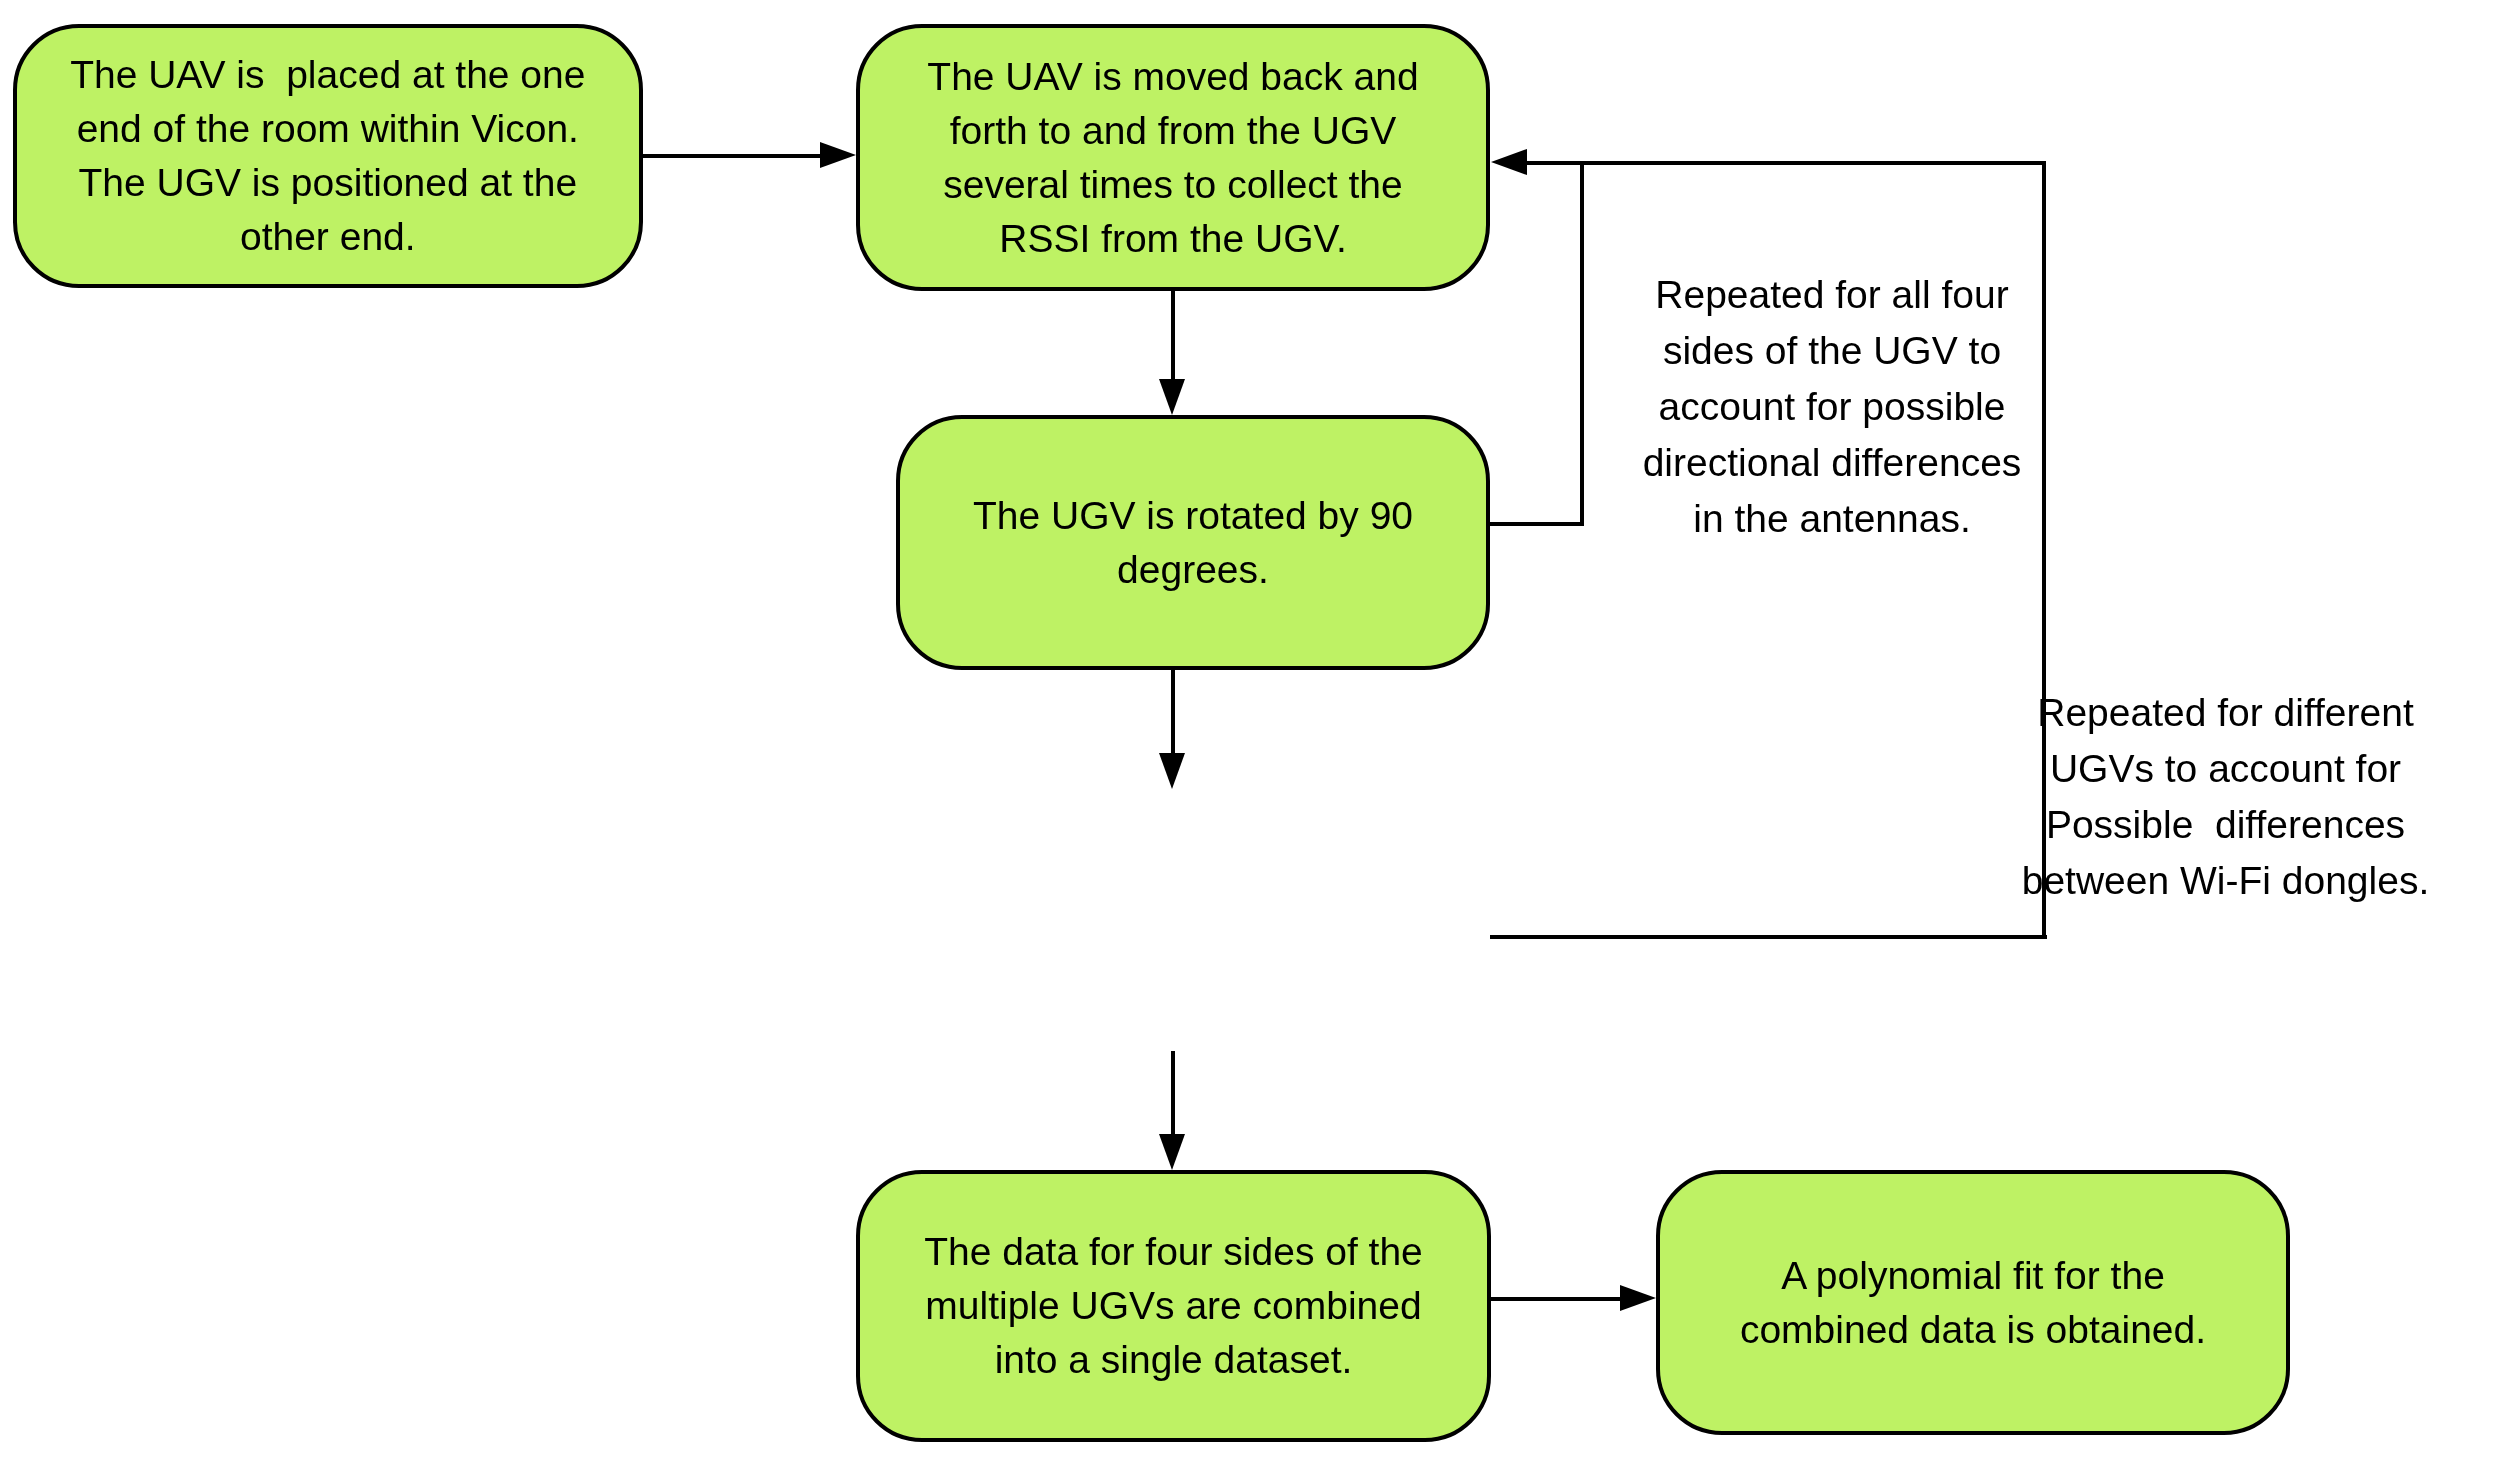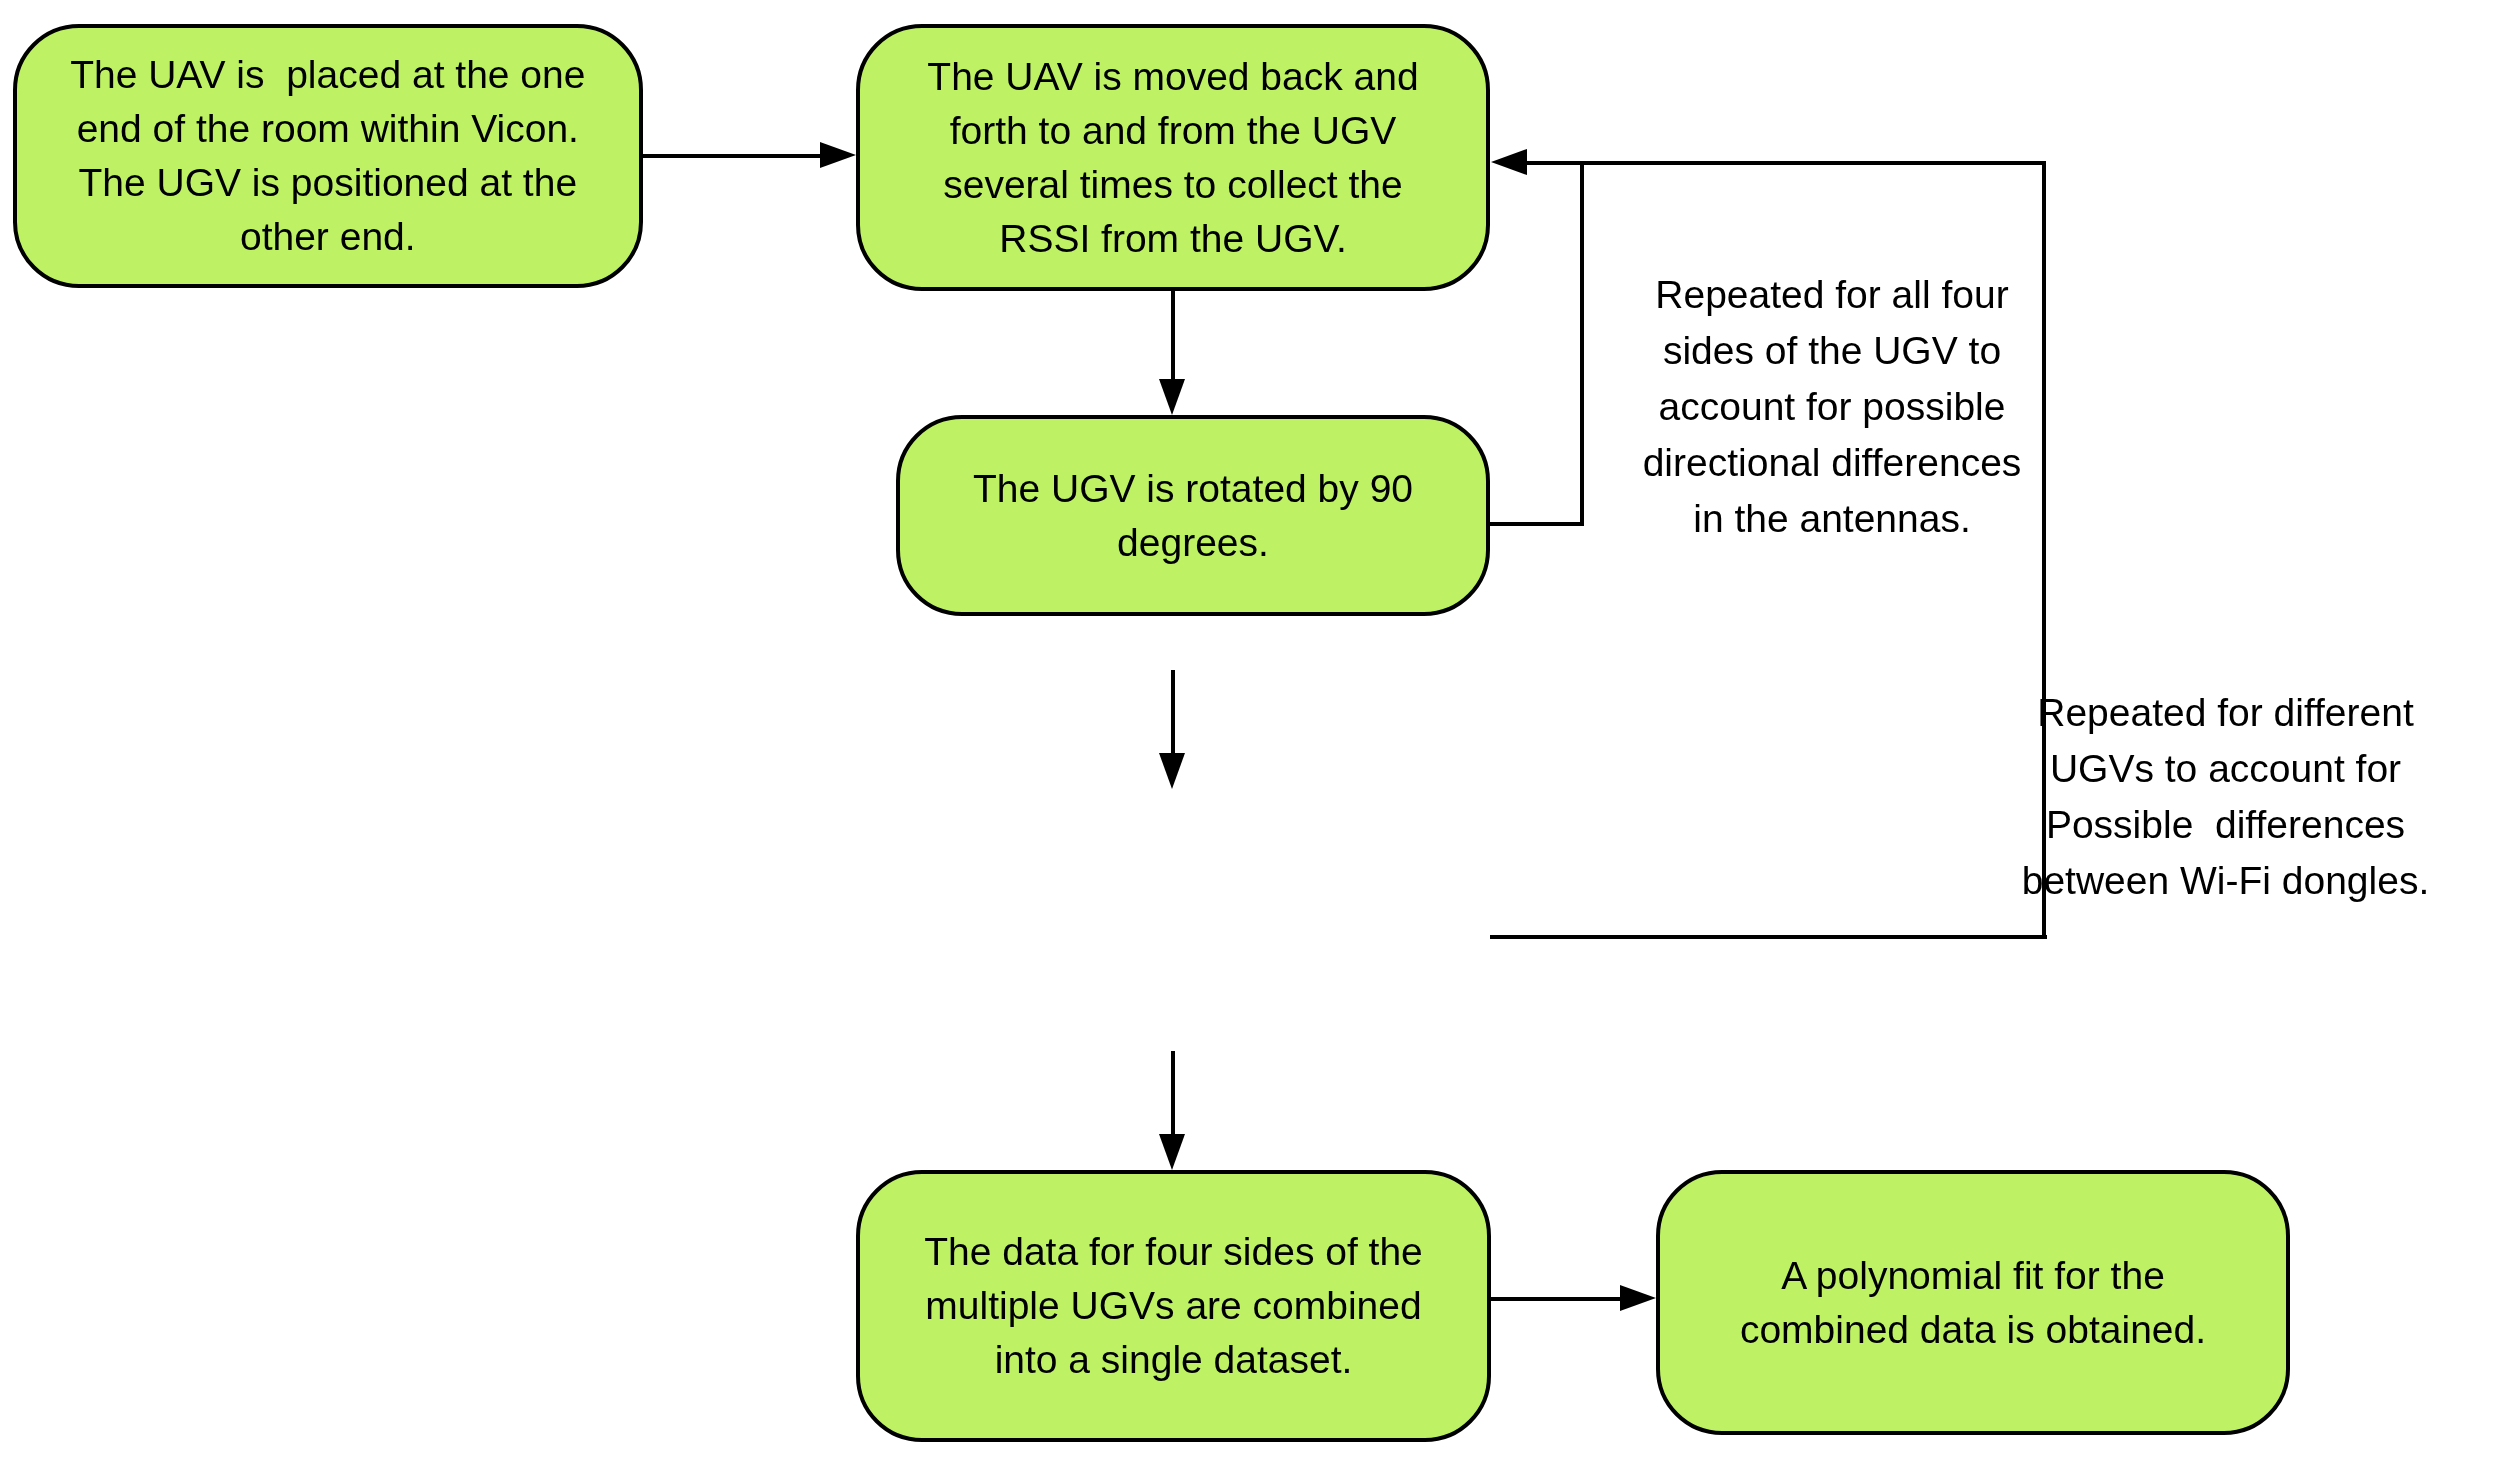--- a/index.html
+++ b/index.html
@@ -37,21 +37,21 @@
   }
   .seg { position: absolute; background: #000000; }
   .arrowhead { position: absolute; width: 0; height: 0; }
   .ah-right { border-top: 13.6px solid transparent; border-bottom: 13.6px solid transparent; border-left: 36px solid #000000; }
   .ah-left  { border-top: 13.6px solid transparent; border-bottom: 13.6px solid transparent; border-right: 36px solid #000000; }
   .ah-down  { border-left: 13.6px solid transparent; border-right: 13.6px solid transparent; border-top: 36px solid #000000; }
 
   
   #node-place   { left: 12.8px;   top: 24px;   width: 630px; height: 264px; }
   #node-collect { left: 856px; top: 24px;   width: 634px; height: 267px; }
-  #node-rotate  { left: 896px; top: 415px;  width: 594px; height: 201px; }
+  #node-rotate  { left: 896px; top: 415px;  width: 594px; height: 255px; }
   #node-swap    { left: 856px; top: 789px;  width: 634px; height: 262px; }
   #node-combine { left: 856px; top: 1170px; width: 635px; height: 272px; }
   #node-fit     { left: 1656px; top: 1170px; width: 634px; height: 265px; }
 
   
   #annotation-four-sides     { left: 1600px; top: 219px; width: 464px; margin-top: 48px; }
   #annotation-different-ugvs { left: 1996px; top: 685px; width: 459px; }
 </style>
 </head>
 <body>

